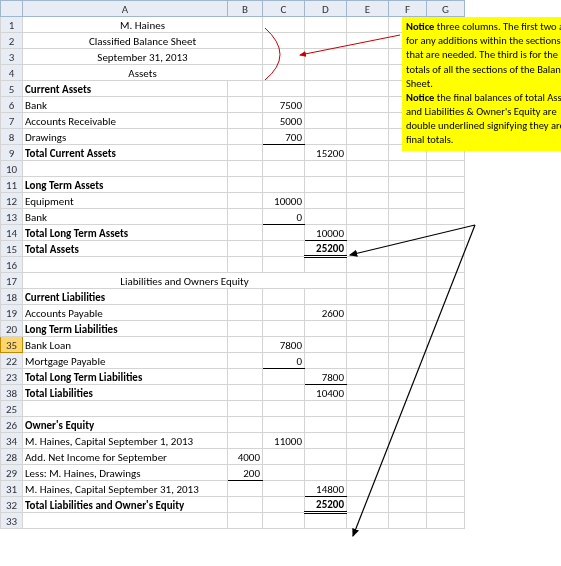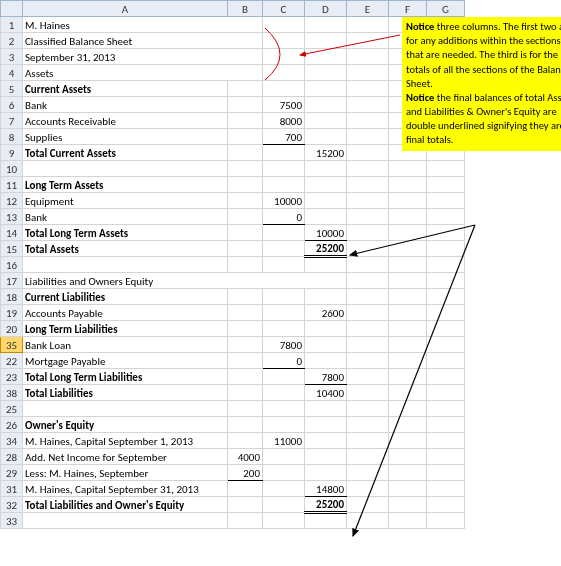--- a/index.html
+++ b/index.html
@@ -9,21 +9,21 @@
 .colhdr th { background: #e8edf5; border: 1px solid #9eb6ce; text-align: center; font-weight: normal; color: #333; }
 .rowhdr { background: #e8edf5; border: 1px solid #9eb6ce; text-align: center; font-weight: normal; width: 22px; color: #333; }
 .sel { background: #ffd66b !important; border: 1px solid #c28a00 !important; }
 .cA { width: 205px; }
 .cB { width: 35px; }
 .cC { width: 42px; }
 .cD { width: 42px; }
 .cE { width: 42px; }
 .cF { width: 38px; }
 .cG { width: 38px; }
-.center { text-align: left; }
+.center { text-align: center; }
 .right { text-align: right; }
 .bold { font-weight: bold; }
 .sb { border-bottom: 1.5px solid #000 !important; text-align: right; }
 .db { border-bottom: 3px double #000 !important; }
 .note { position: absolute; left: 402px; top: 17px; width: 180px; background: #ffff00; font-size: 10.5px; line-height: 1.35; padding: 3px 4px; z-index: 5; }
 svg.overlay { position: absolute; left: 0; top: 0; pointer-events: none; z-index: 4; }
 </style>
 </head>
 <body>
 
@@ -92,29 +92,29 @@
         <td class="right">7500</td>
         <td></td>
         <td></td>
         <td></td>
         <td></td>
       </tr>
 <tr>
         <td class="rowhdr">7</td>
         <td>Accounts Receivable</td>
         <td></td>
-        <td class="right">8000</td>
+        <td class="right">5000</td>
         <td></td>
         <td></td>
         <td></td>
         <td></td>
       </tr>
 <tr>
         <td class="rowhdr">8</td>
-        <td>Supplies</td>
+        <td>Drawings</td>
         <td></td>
         <td class="right sb">700</td>
         <td></td>
         <td></td>
         <td></td>
         <td></td>
       </tr>
 <tr>
         <td class="rowhdr">9</td>
         <td class="bold">Total Current Assets</td>
@@ -307,21 +307,21 @@
         <td>Add. Net Income for September</td>
         <td class="right">4000</td>
         <td></td>
         <td></td>
         <td></td>
         <td></td>
         <td></td>
       </tr>
 <tr>
         <td class="rowhdr">29</td>
-        <td>Less: M. Haines, September</td>
+        <td>Less: M. Haines, Drawings</td>
         <td class="right sb">200</td>
         <td></td>
         <td></td>
         <td></td>
         <td></td>
         <td></td>
       </tr>
 <tr>
         <td class="rowhdr">31</td>
         <td>M. Haines, Capital September 31, 2013</td>

